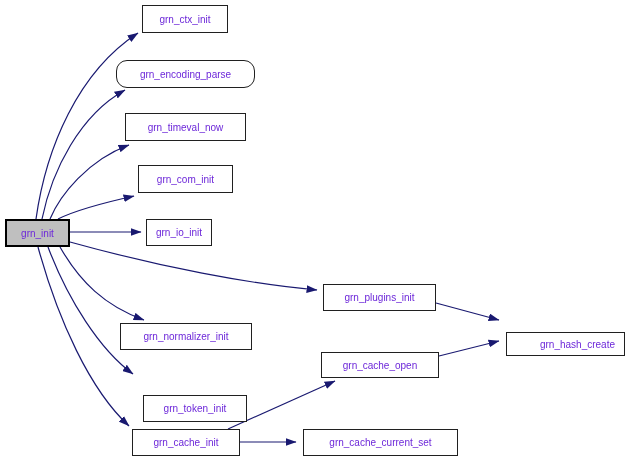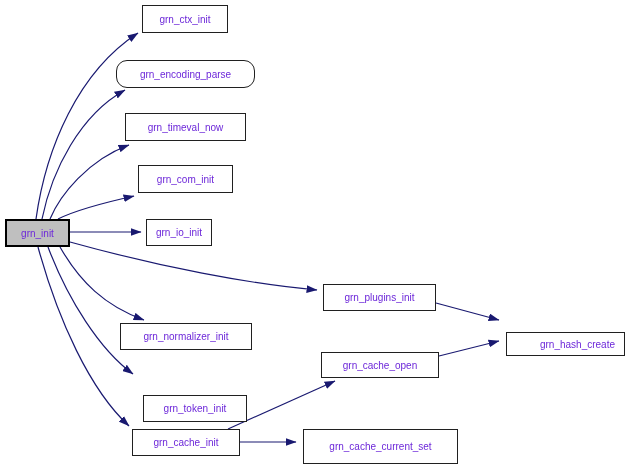--- a/index.html
+++ b/index.html
@@ -78,15 +78,15 @@
   <div class="node" style="left:116px; top:60px;  width:139px; height:28px;border-radius:11px;">grn_encoding_parse</div>
   <div class="node" style="left:125px; top:113px; width:121px; height:28px;">grn_timeval_now</div>
   <div class="node" style="left:138px; top:165px; width:95px;  height:28px;">grn_com_init</div>
   <div class="node" style="left:146px; top:219px; width:66px;  height:27px;">grn_io_init</div>
   <div class="node" style="left:323px; top:284px; width:113px; height:27px;">grn_plugins_init</div>
   <div class="node" style="left:120px; top:323px; width:132px; height:27px;">grn_normalizer_init</div>
   <div class="node" style="left:134px; top:395px; width:104px; height:27px;margin-left:9px;">grn_token_init</div>
   <div class="node" style="left:321px; top:352px; width:118px; height:26px;">grn_cache_open</div>
   <div class="node" style="left:132px; top:429px; width:108px; height:27px;">grn_cache_init</div>
   <div class="node" style="left:506px; top:332px; width:119px; height:24px;padding-left:24px;">grn_hash_create</div>
-  <div class="node" style="left:303px; top:429px; width:155px; height:35px;">grn_cache_current_set</div>
+  <div class="node" style="left:303px; top:429px; width:155px; height:27px;">grn_cache_current_set</div>
 
 </div>
 
 </body></html>

